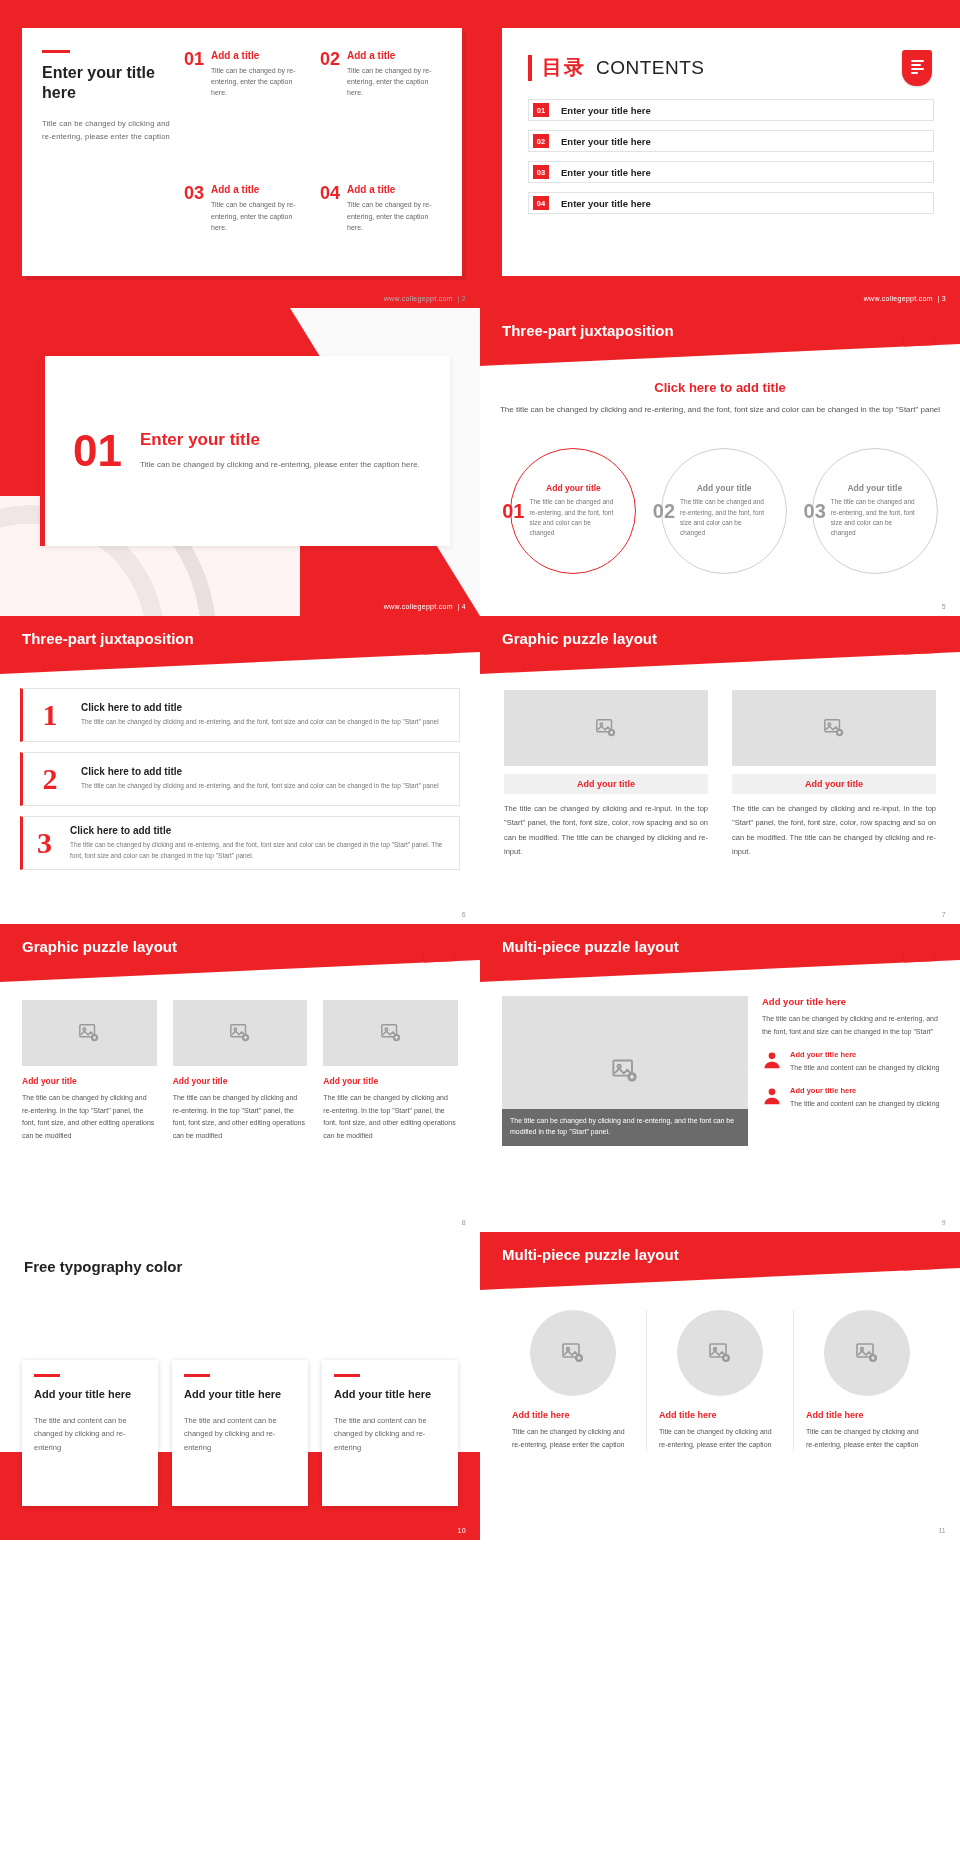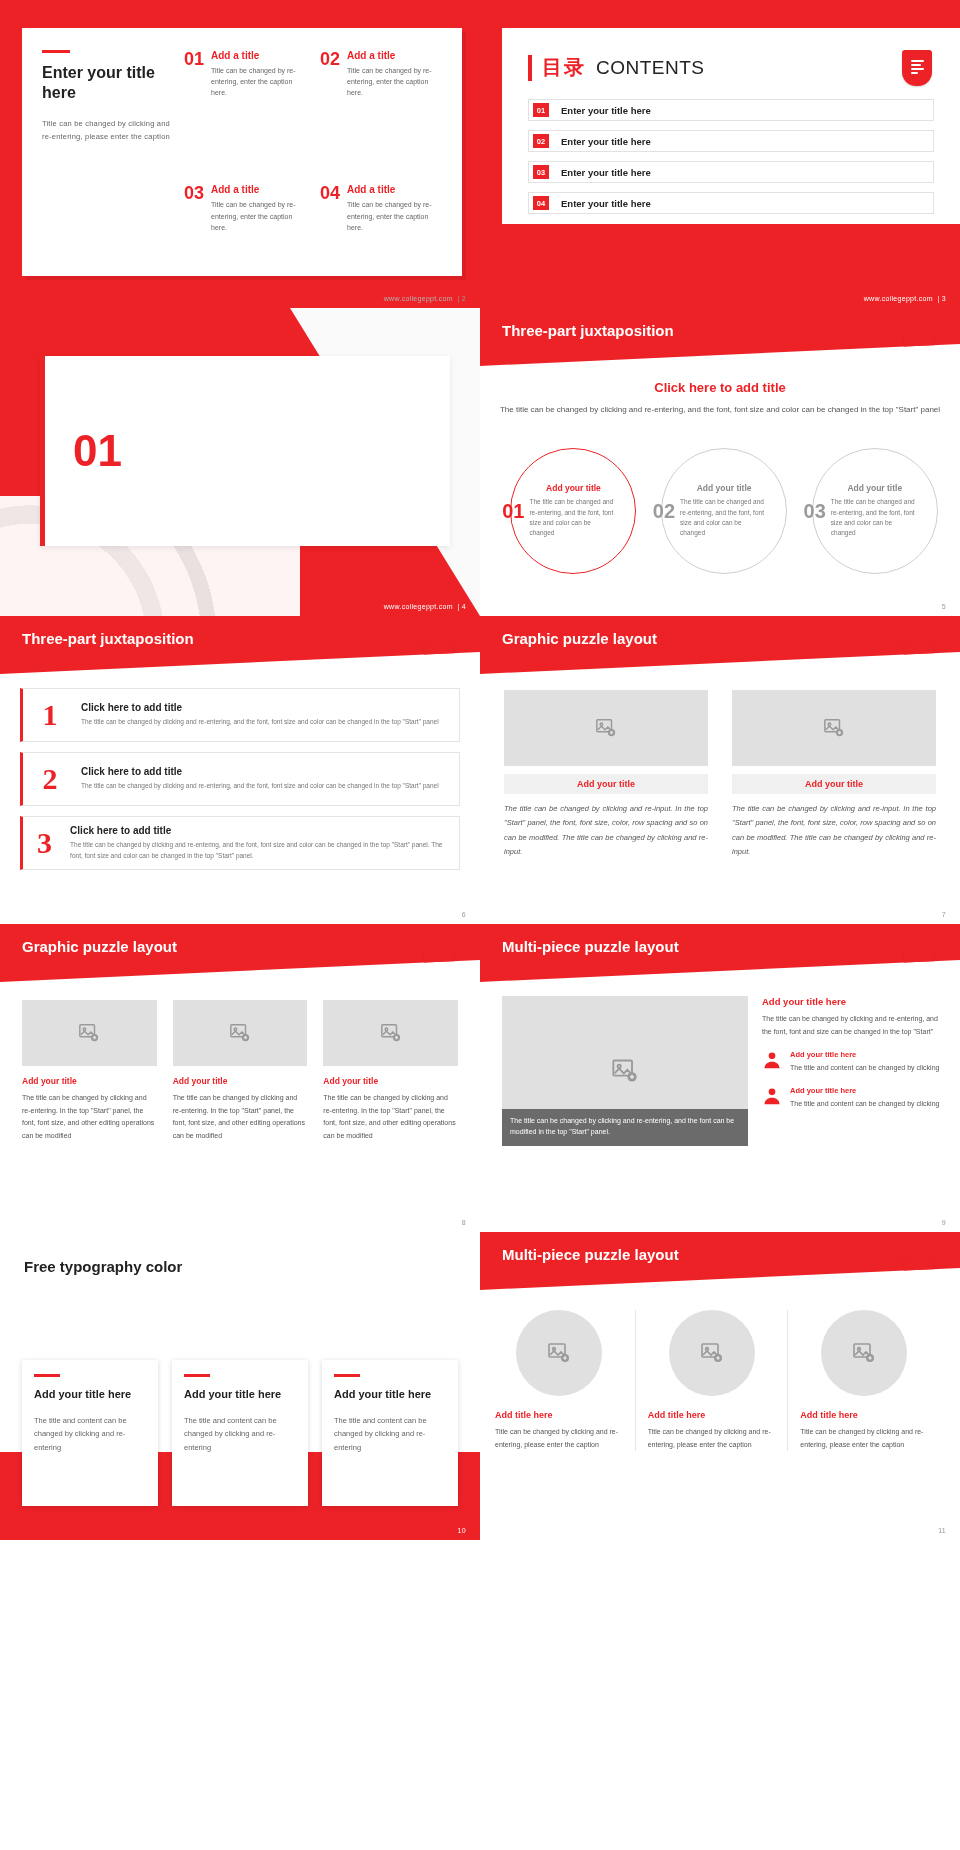--- a/index.html
+++ b/index.html
@@ -62,21 +62,21 @@
   .s2 .left h2 { font-size: 16px; line-height:1.25; font-weight:700; color:#222; }
   .s2 .left p { margin-top:14px; font-size:7.5px; line-height:1.75; color:#666; text-align: justify; letter-spacing:.2px;}
   .s2 .item { display:flex; gap:7px; }
   .s2 .item .num { font-size:18px; font-weight:700; color:#ed2227; line-height:1; }
   .s2 .item h4 { font-size:10px; color:#ed2227; font-weight:700; margin-bottom:4px; }
   .s2 .item p { font-size:7px; line-height:1.6; color:#666; }
   .s2 .row2 { margin-top: 14px; }
 
   
   .s3 { background:#ed2227; }
-  .s3 .card { position:absolute; left:22px; top:28px; right:0; height:196px; background:#fff; }
+  .s3 .card { position:absolute; left:22px; top:28px; right:0; height:248px; background:#fff; }
   .s3 .title { display:flex; align-items:center; gap:10px; padding: 26px 0 0 26px; }
   .s3 .title .tick { width:4px; height:26px; background:#ed2227; }
   .s3 .title .cn { font-size:20px; font-weight:700; color:#ed2227; letter-spacing:2px; }
   .s3 .title .en { font-size:19px; font-weight:400; color:#222; letter-spacing:.5px; }
   .s3 .list { margin: 18px 26px 0 26px; }
   .s3 .row {
     display:flex; align-items:center; gap:12px;
     border:1px solid #e2e2e2; height:22px; margin-bottom:9px; padding-left:4px;
   }
   .s3 .row .n {
@@ -142,21 +142,21 @@
 
   
   .ph { background:#e0e0e0; display:flex; align-items:center; justify-content:center; }
   .ph svg { width:22px; height:22px; }
 
   
   .s7 .cols { position:absolute; top:74px; left:24px; right:24px; display:flex; gap:24px; }
   .s7 .col { flex:1; }
   .s7 .img { height:76px; }
   .s7 .cap { background:#f0f0f0; text-align:center; font-size:9px; font-weight:700; color:#ed2227; padding:5px 0; margin-top:8px;}
-  .s7 p { font-size:7.5px; line-height:1.9; color:#555; margin-top:8px; text-align:justify;font-style:italic; }
+  .s7 p { font-size:7.5px; line-height:1.9; color:#555; margin-top:8px; text-align:justify; }
 
   
   .s8 .cols { position:absolute; top:76px; left:22px; right:22px; display:flex; gap:16px; }
   .s8 .col { flex:1; }
   .s8 .img { height:66px; }
   .s8 h5 { font-size:8.5px; font-weight:700; color:#ed2227; margin:10px 0 6px; }
   .s8 p { font-size:7px; line-height:1.8; color:#555; }
 
   
   .s9 .leftimg { position:absolute; left:22px; top:72px; width:246px; height:150px; }
@@ -179,21 +179,21 @@
   .s10 .lead { position:absolute; left:24px; top:58px; right:24px; font-size:9px; line-height:1.9; color:#444; }
   .s10 .cards { position:absolute; left:22px; right:22px; top:128px; display:flex; gap:14px; }
   .s10 .card {
     flex:1; background:#fff; box-shadow:0 1px 5px rgba(0,0,0,.16); padding:14px 12px 16px; height:146px;
   }
   .s10 .card .bar { width:26px; height:3px; background:#ed2227; margin-bottom:10px; }
   .s10 .card h5 { font-size:11px; font-weight:700; color:#222; line-height:1.35; margin-bottom:12px;}
   .s10 .card p { font-size:7.5px; line-height:1.8; color:#666; }
 
   
-  .s11 .cols { position:absolute; top:78px; left:3px; right:20px; display:flex; }
+  .s11 .cols { position:absolute; top:78px; left:20px; right:20px; display:flex; }
   .s11 .col { flex:1; padding:0 12px; border-right:1px solid #e6e6e6; }
   .s11 .col:last-child { border-right:none; }
   .s11 .circleimg {
     width:86px; height:86px; border-radius:50%; margin:0 auto;
     background:#e0e0e0; display:flex; align-items:center; justify-content:center;
   }
   .s11 h5 { font-size:9px; font-weight:700; color:#ed2227; margin:14px 0 6px; }
   .s11 p { font-size:7px; line-height:1.8; color:#555; }
 </style>
 </head>
@@ -284,20 +284,24 @@
     </div>
   </div>
 
   <div class="slide s4">
     <div class="redwrap">
       <div class="redBig"></div>
       <div class="swoosh"></div>
     </div>
     <div class="panel">
       <div class="big">01</div>
+      <div>
+        <h3>Enter your title</h3>
+        <p>Title can be changed by clicking and re-entering, please enter the caption here.</p>
+      </div>
     </div>
     <div class="pagenum onred">
       <span>www.collegeppt.com</span>
       <span>&nbsp;|&nbsp;</span><span>4</span>
     </div>
   </div>
 
   <div class="slide s5">
     <div class="banner curve">
       <h1>Three-part juxtaposition</h1>

